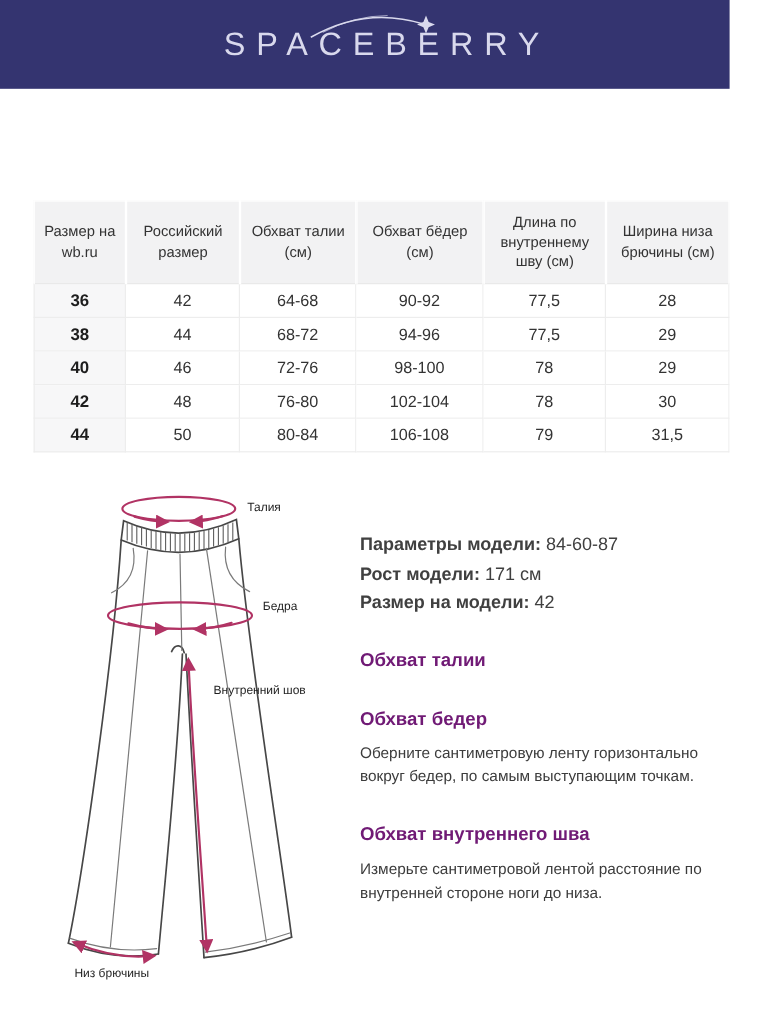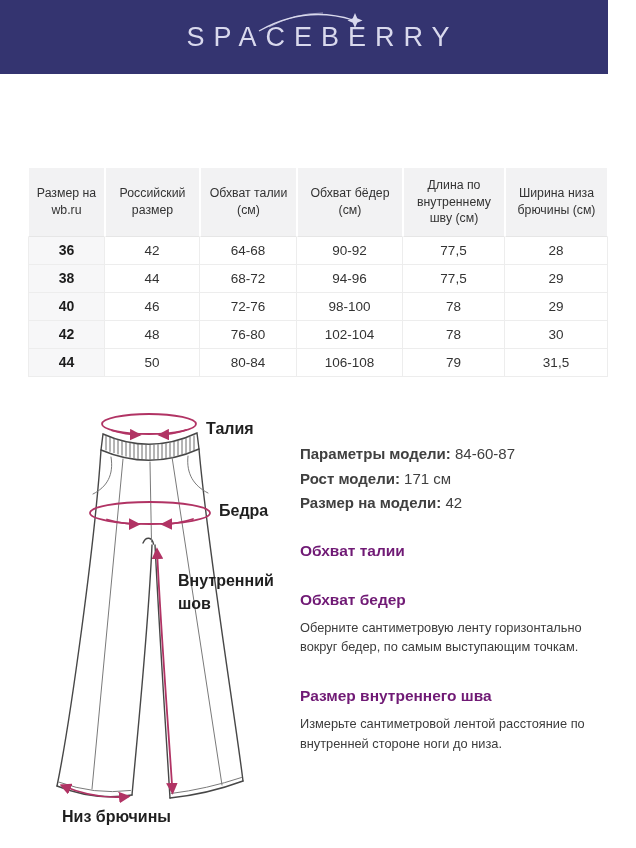--- a/index.html
+++ b/index.html
@@ -38,21 +38,21 @@
   .size-table td:first-child{
     background:#f7f7f8;font-weight:700;font-size:14px;color:#1d1d1d;
     border-left:1px solid #ededed;
   }
   .size-table tr td{border-top:none;text-align:center;}
 
   
   .diagram{position:absolute;left:10px;top:393px;width:292px;height:450px;}
   .diagram svg{position:absolute;left:0;top:0;}
   .diagram-label{
-    position:absolute;font-size:16px;font-weight:700;color:#1f1f1f;
+    position:absolute;font-size:10px;font-weight:400;color:#1f1f1f;
     white-space:nowrap;line-height:1.45;
   }
   .lbl-waist{left:196px;top:24px;}
   .lbl-hips{left:209px;top:106px;}
   .lbl-inseam{left:168px;top:176px;white-space:normal;width:110px;}
   .lbl-hem{left:52px;top:412px;}
 
   
   .info{position:absolute;left:300px;top:445px;width:314px;}
   .model-line{font-size:15px;margin:0 0 7.5px;color:#404040;}
@@ -216,18 +216,18 @@
     <div class="measure-section">
       <h3>Обхват талии</h3>
     </div>
 
     <div class="measure-section">
       <h3>Обхват бедер</h3>
       <p>Оберните сантиметровую ленту горизонтально вокруг бедер, по самым выступающим точкам.</p>
     </div>
 
     <div class="measure-section">
-      <h3>Размер внутреннего шва</h3>
+      <h3>Обхват внутреннего шва</h3>
       <p>Измерьте сантиметровой лентой расстояние по внутренней стороне ноги до низа.</p>
     </div>
   </div>
 
 </div>
 
 </body></html>

